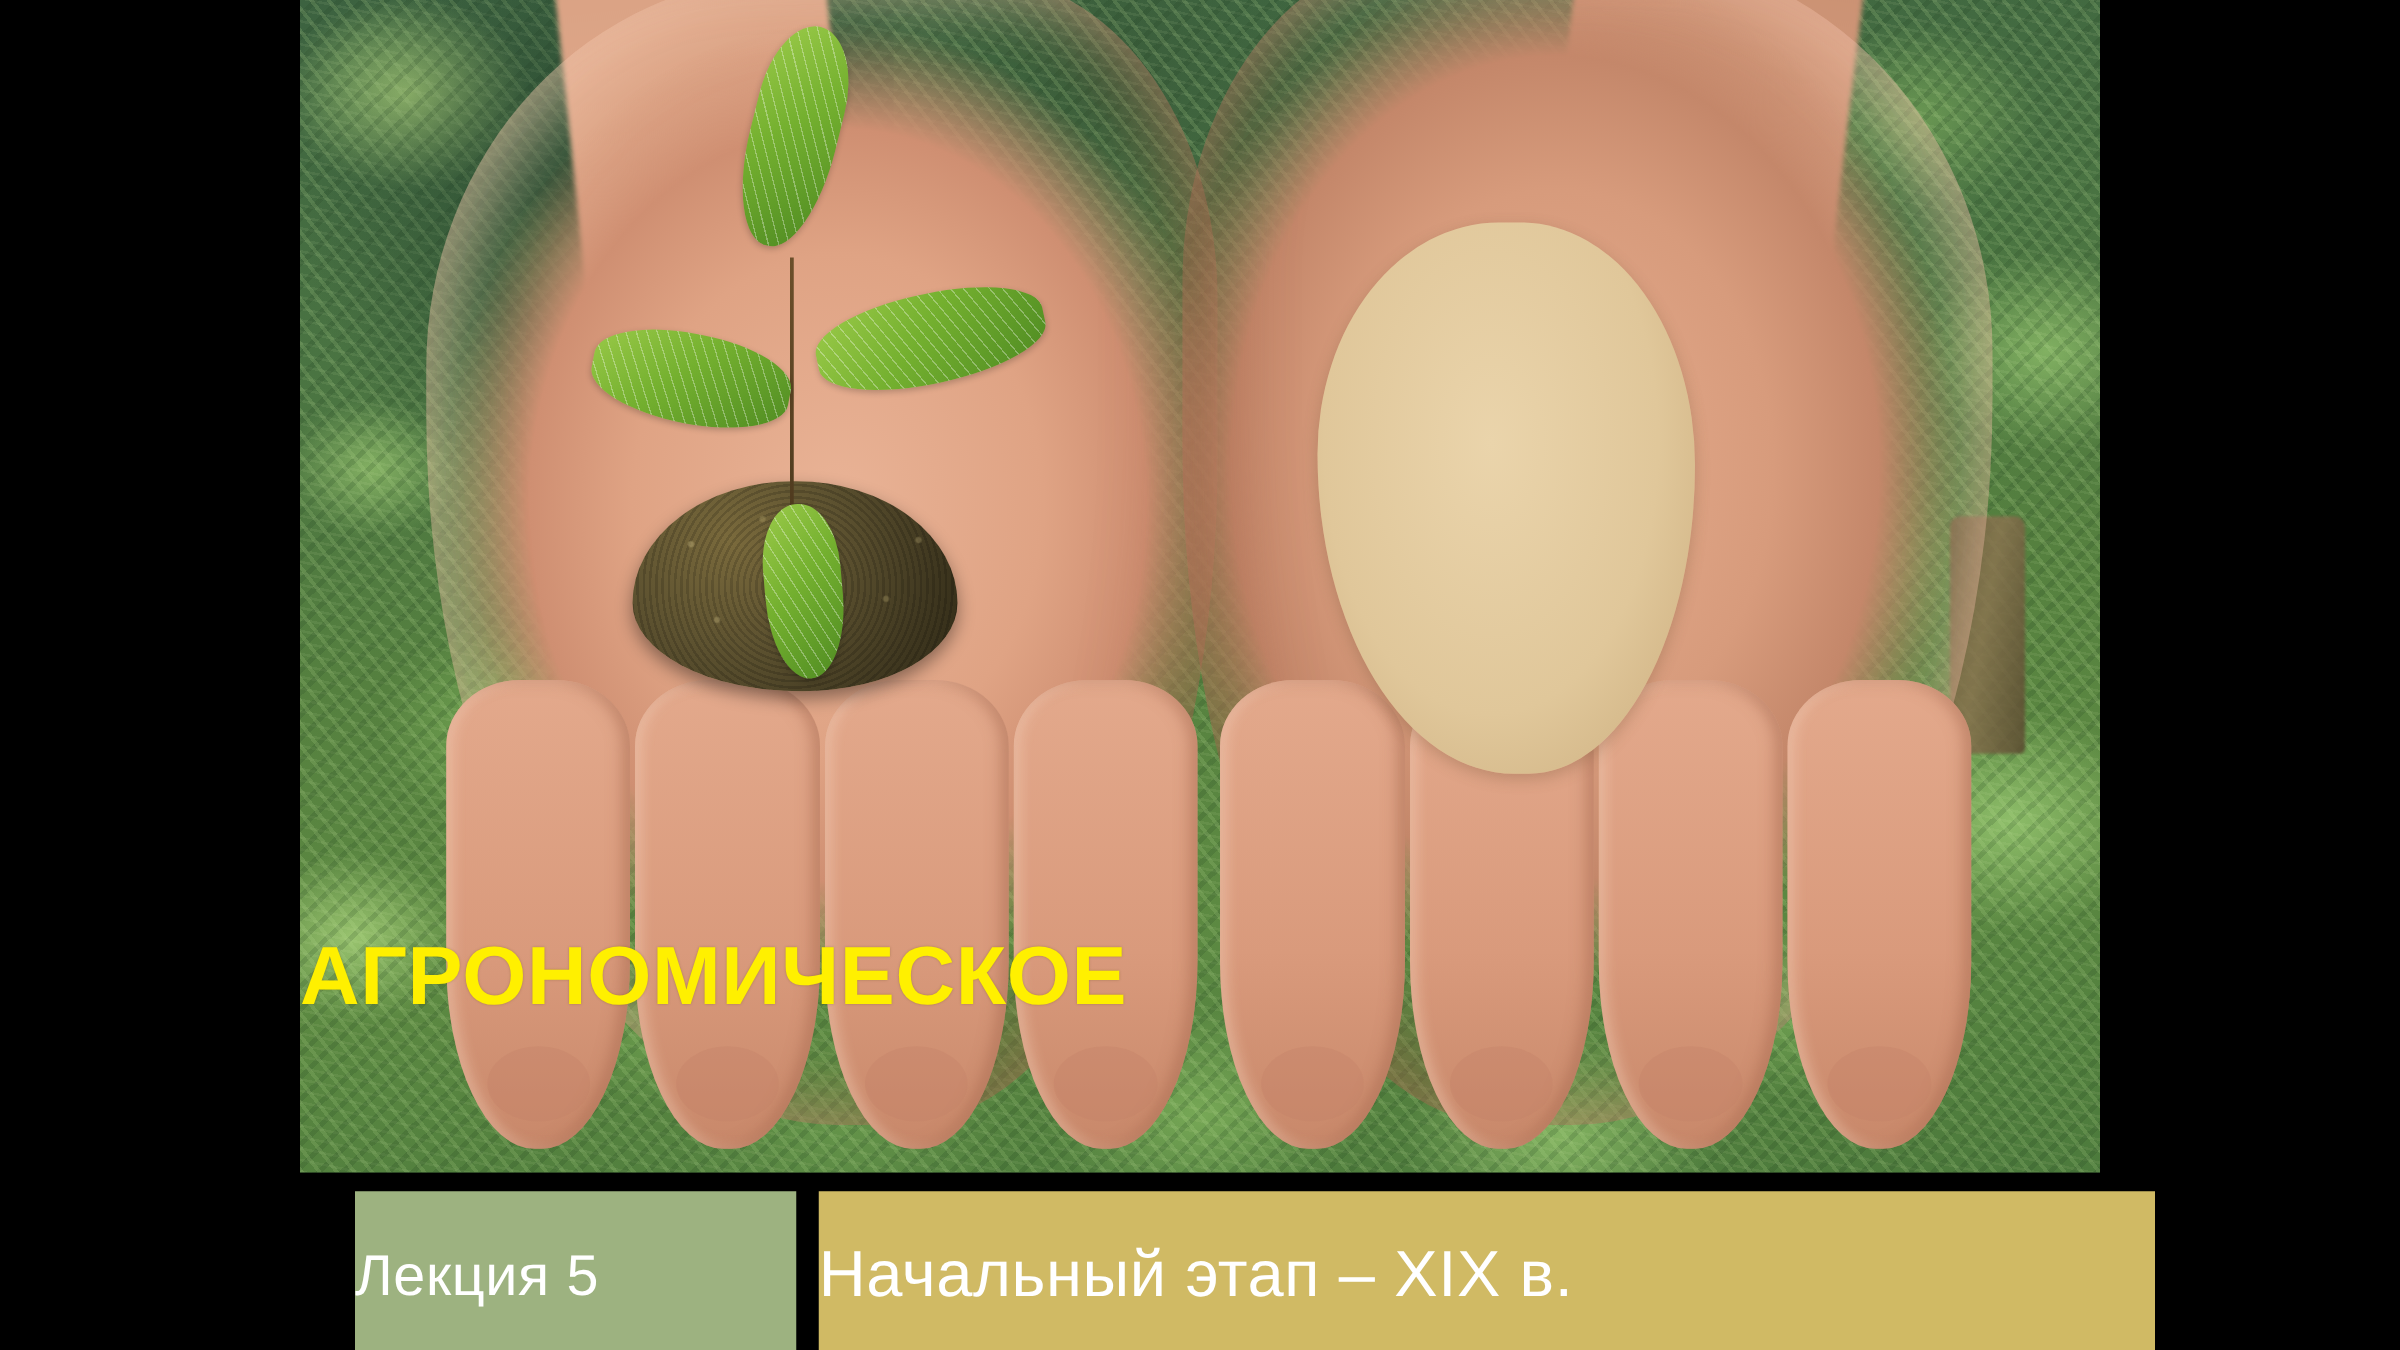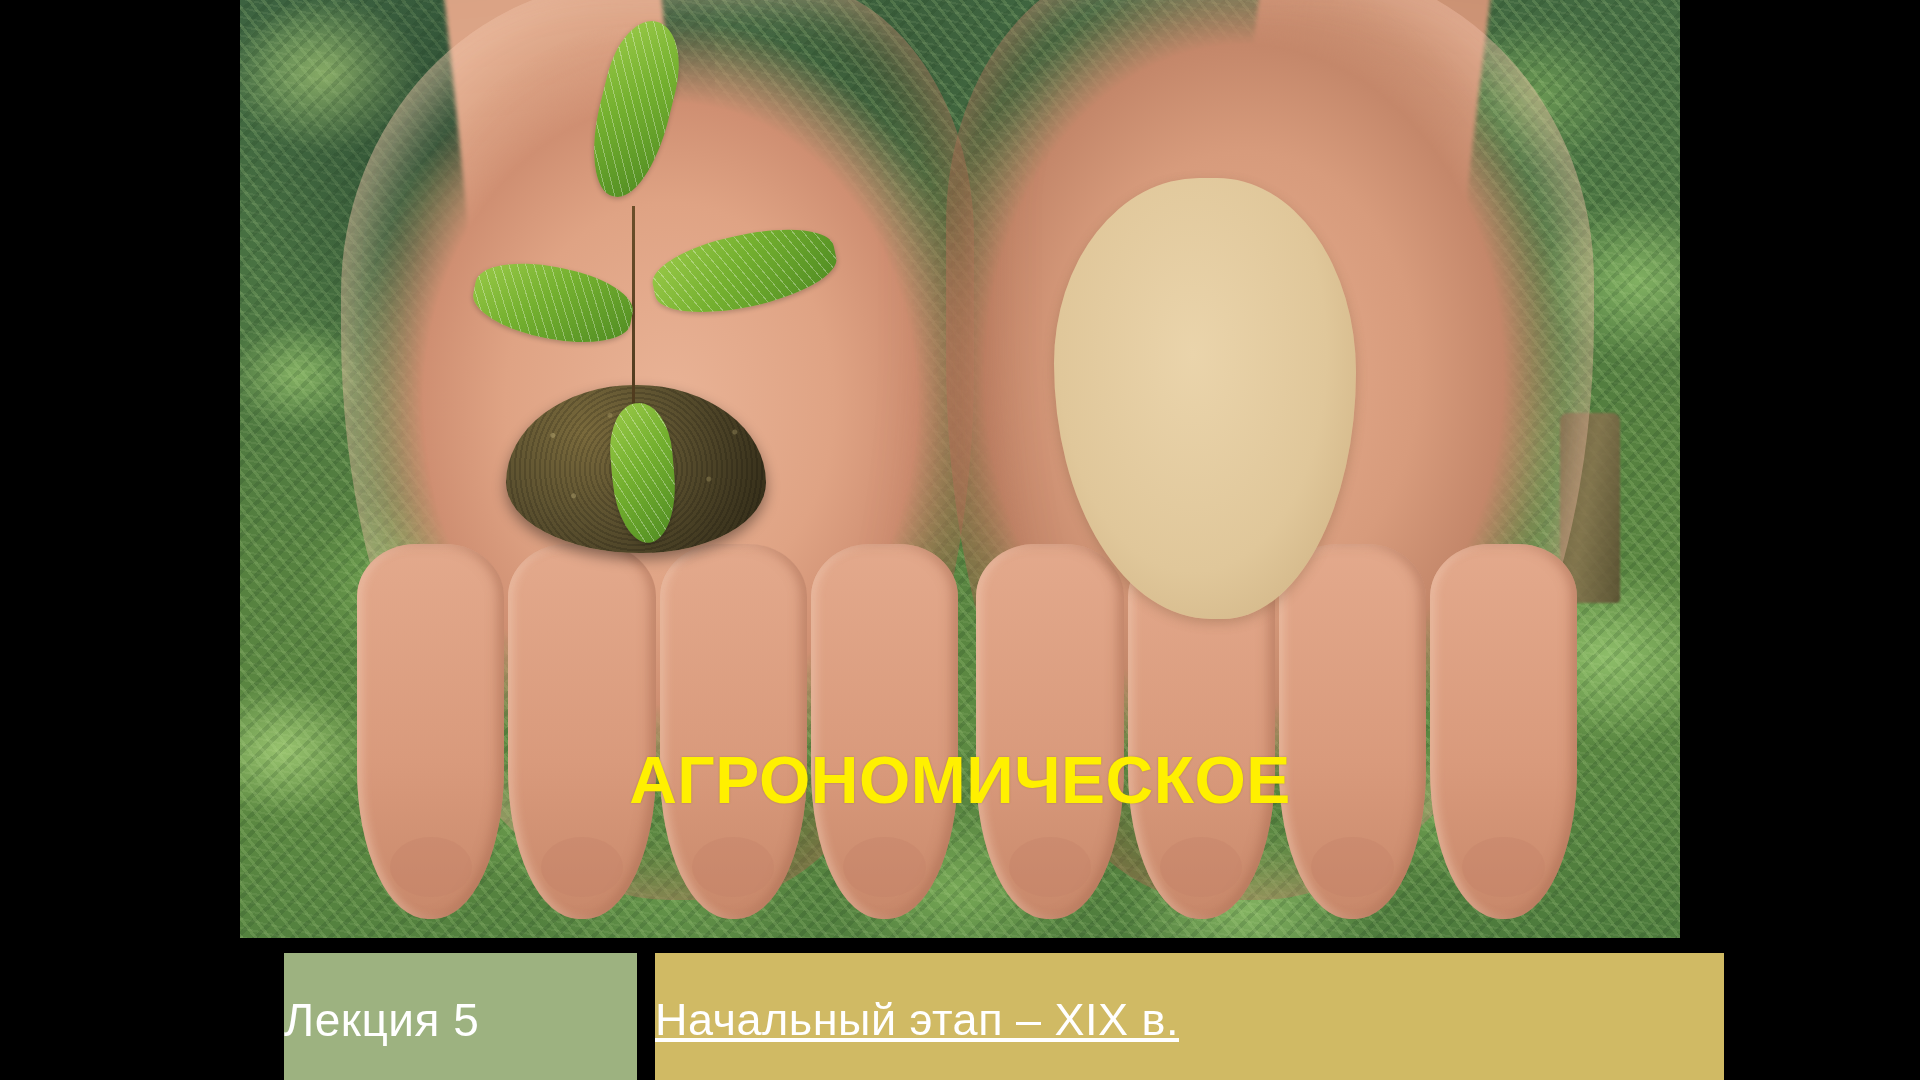--- a/index.html
+++ b/index.html
@@ -241,21 +241,21 @@
       radial-gradient(circle at 68% 85%, #e0cda2 0 6px, transparent 7px),
       repeating-radial-gradient(circle at 50% 50%, rgba(150,120,80,.10) 0 5px, transparent 5px 12px);
   }
 
   
   .title-block {
     position: absolute;
     left: 240px;
     top: 730px;
     width: 1440px;
-    text-align: center;
+    text-align: left;
     z-index: 5;
     pointer-events: none;
   }
   .title-line {
     color: #FFF000;
     font-weight: bold;
     font-size: 66px;
     line-height: 1.52;
     letter-spacing: 0.5px;
     white-space: nowrap;
@@ -281,21 +281,21 @@
     width: 1069px;
     background: #D0BA64;
   }
   .bar-text {
     color: #FFFFFF;
     font-size: 46px;
     font-weight: normal;
     letter-spacing: .5px;
     white-space: nowrap;
   }
-  .bar-subtitle .bar-text { font-size: 45px; text-decoration: underline; }
+  .bar-subtitle .bar-text { font-size: 52px; }
 </style>
 </head>
 <body>
 
 <div class="slide">
 
   <div class="photo">
     <div class="jungle"></div>
     <div class="jungle-tex"></div>
     <div class="jungle-dark-left"></div>

